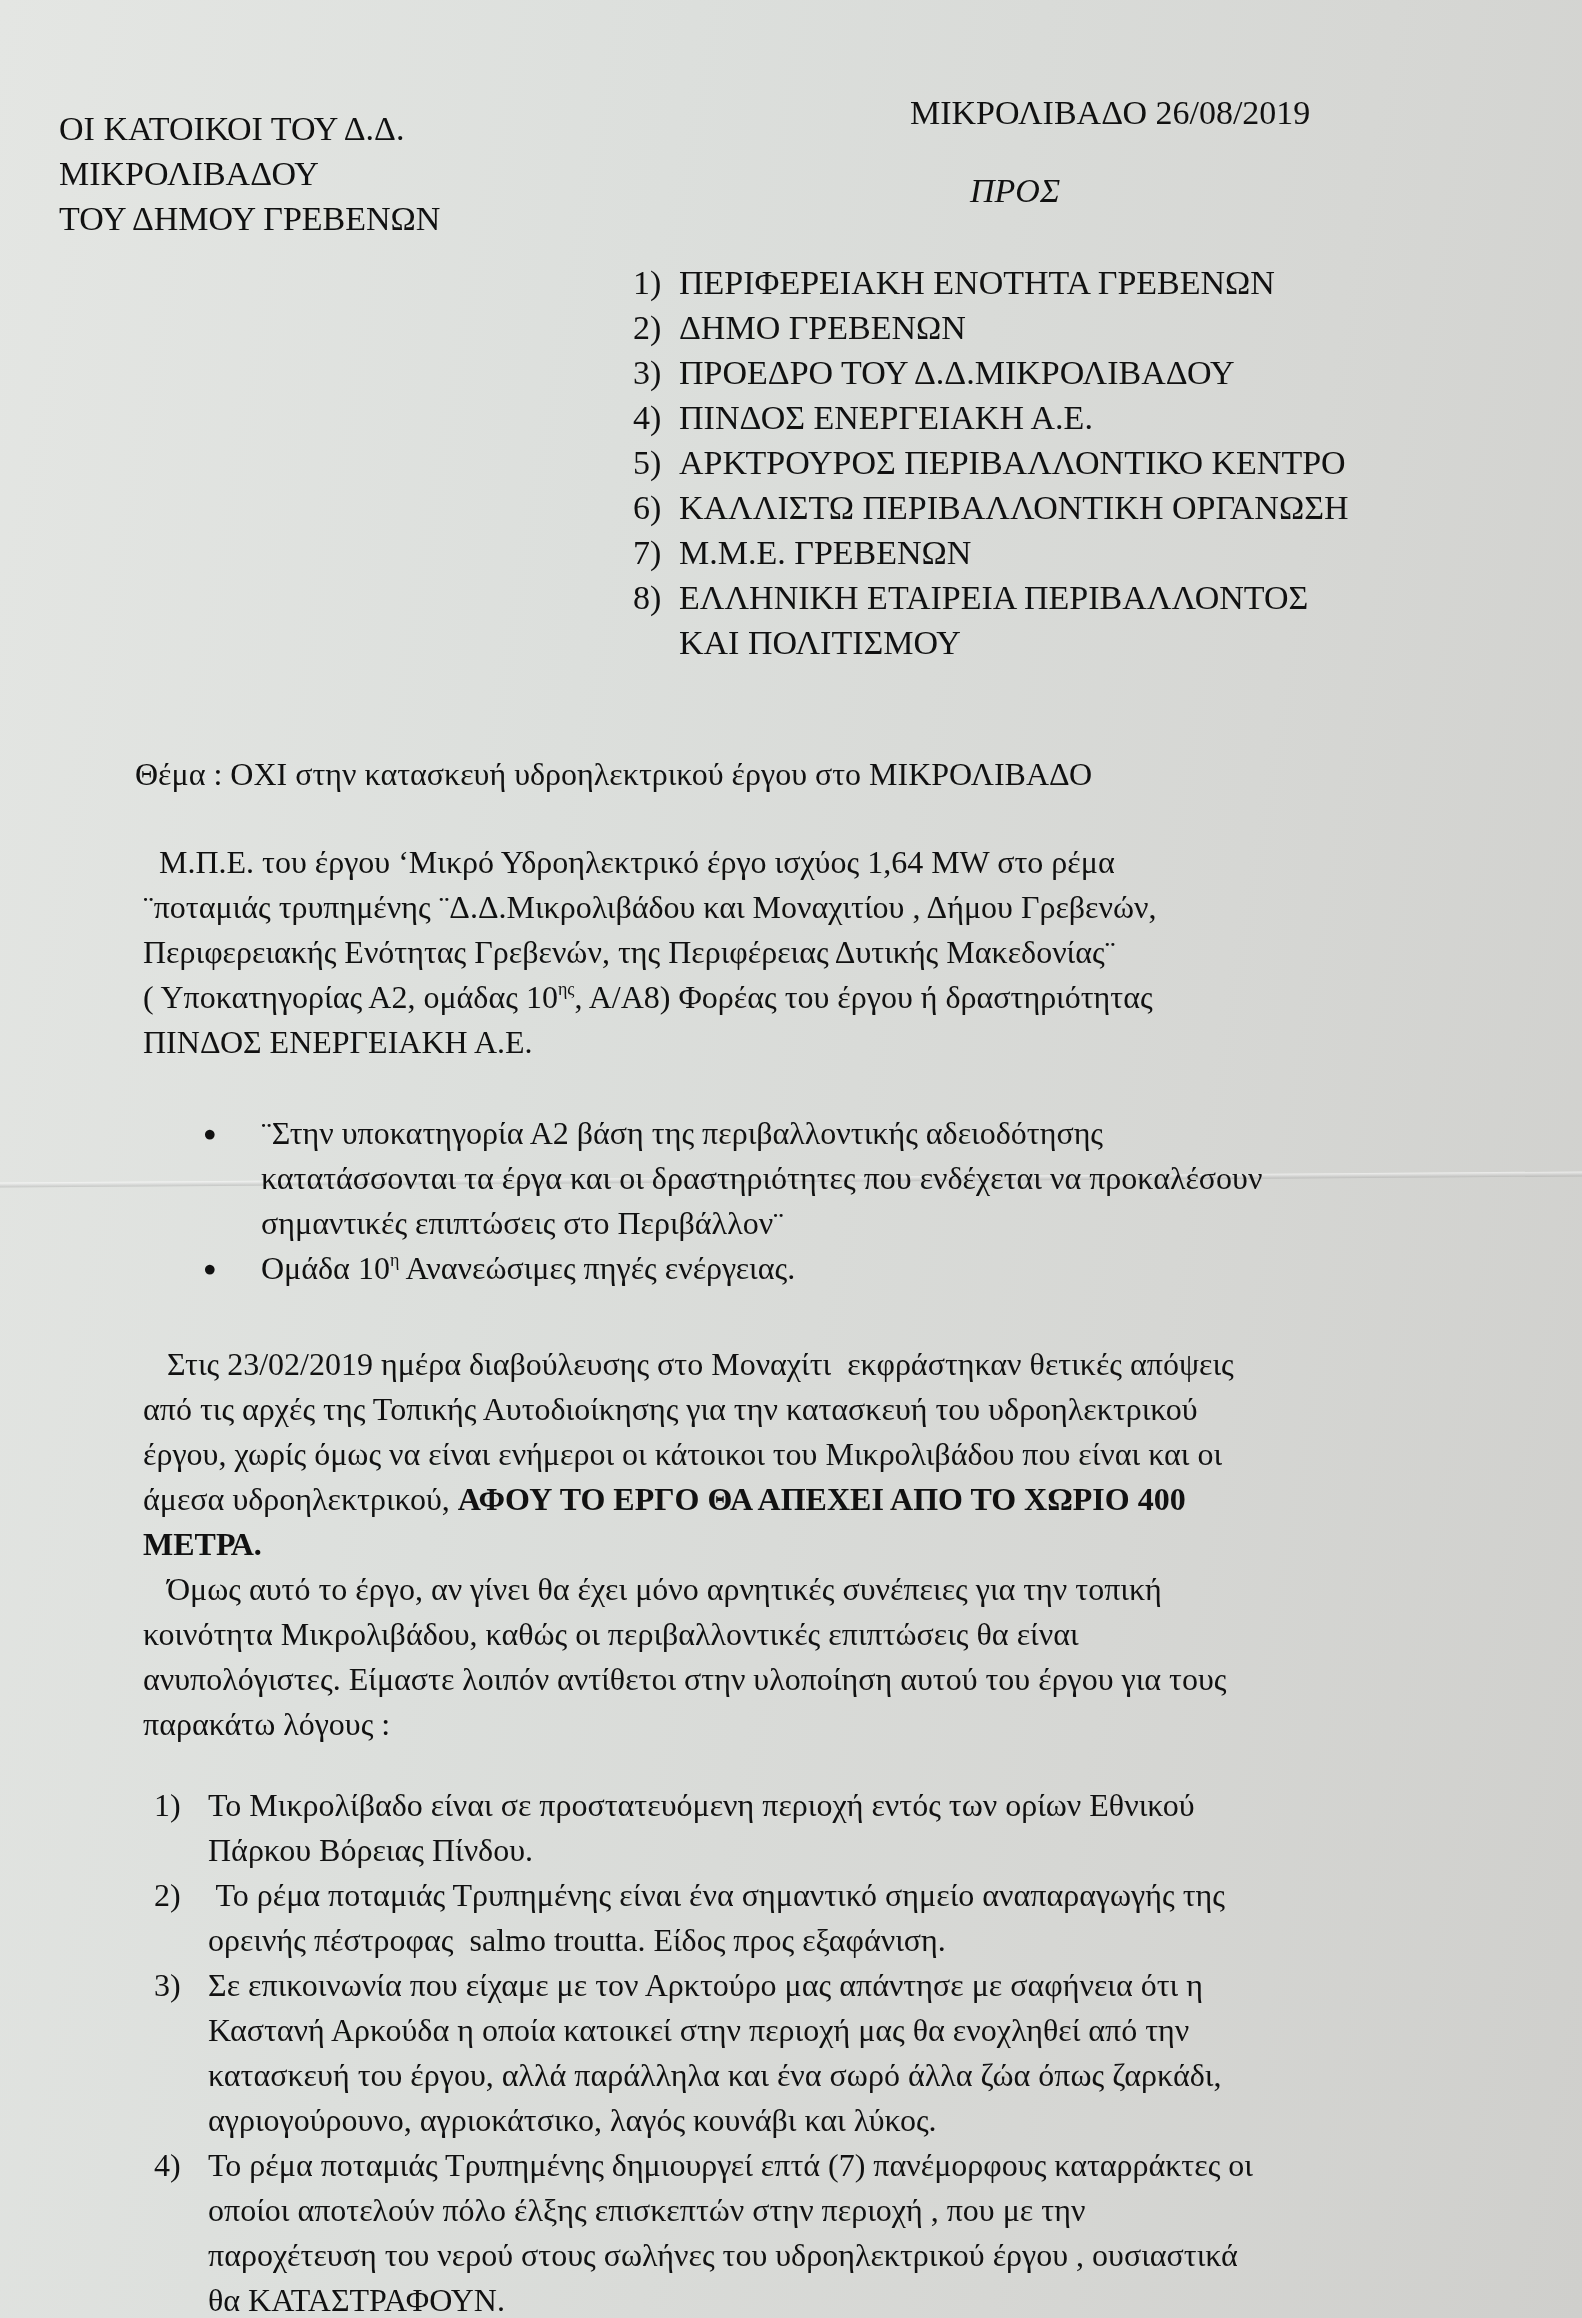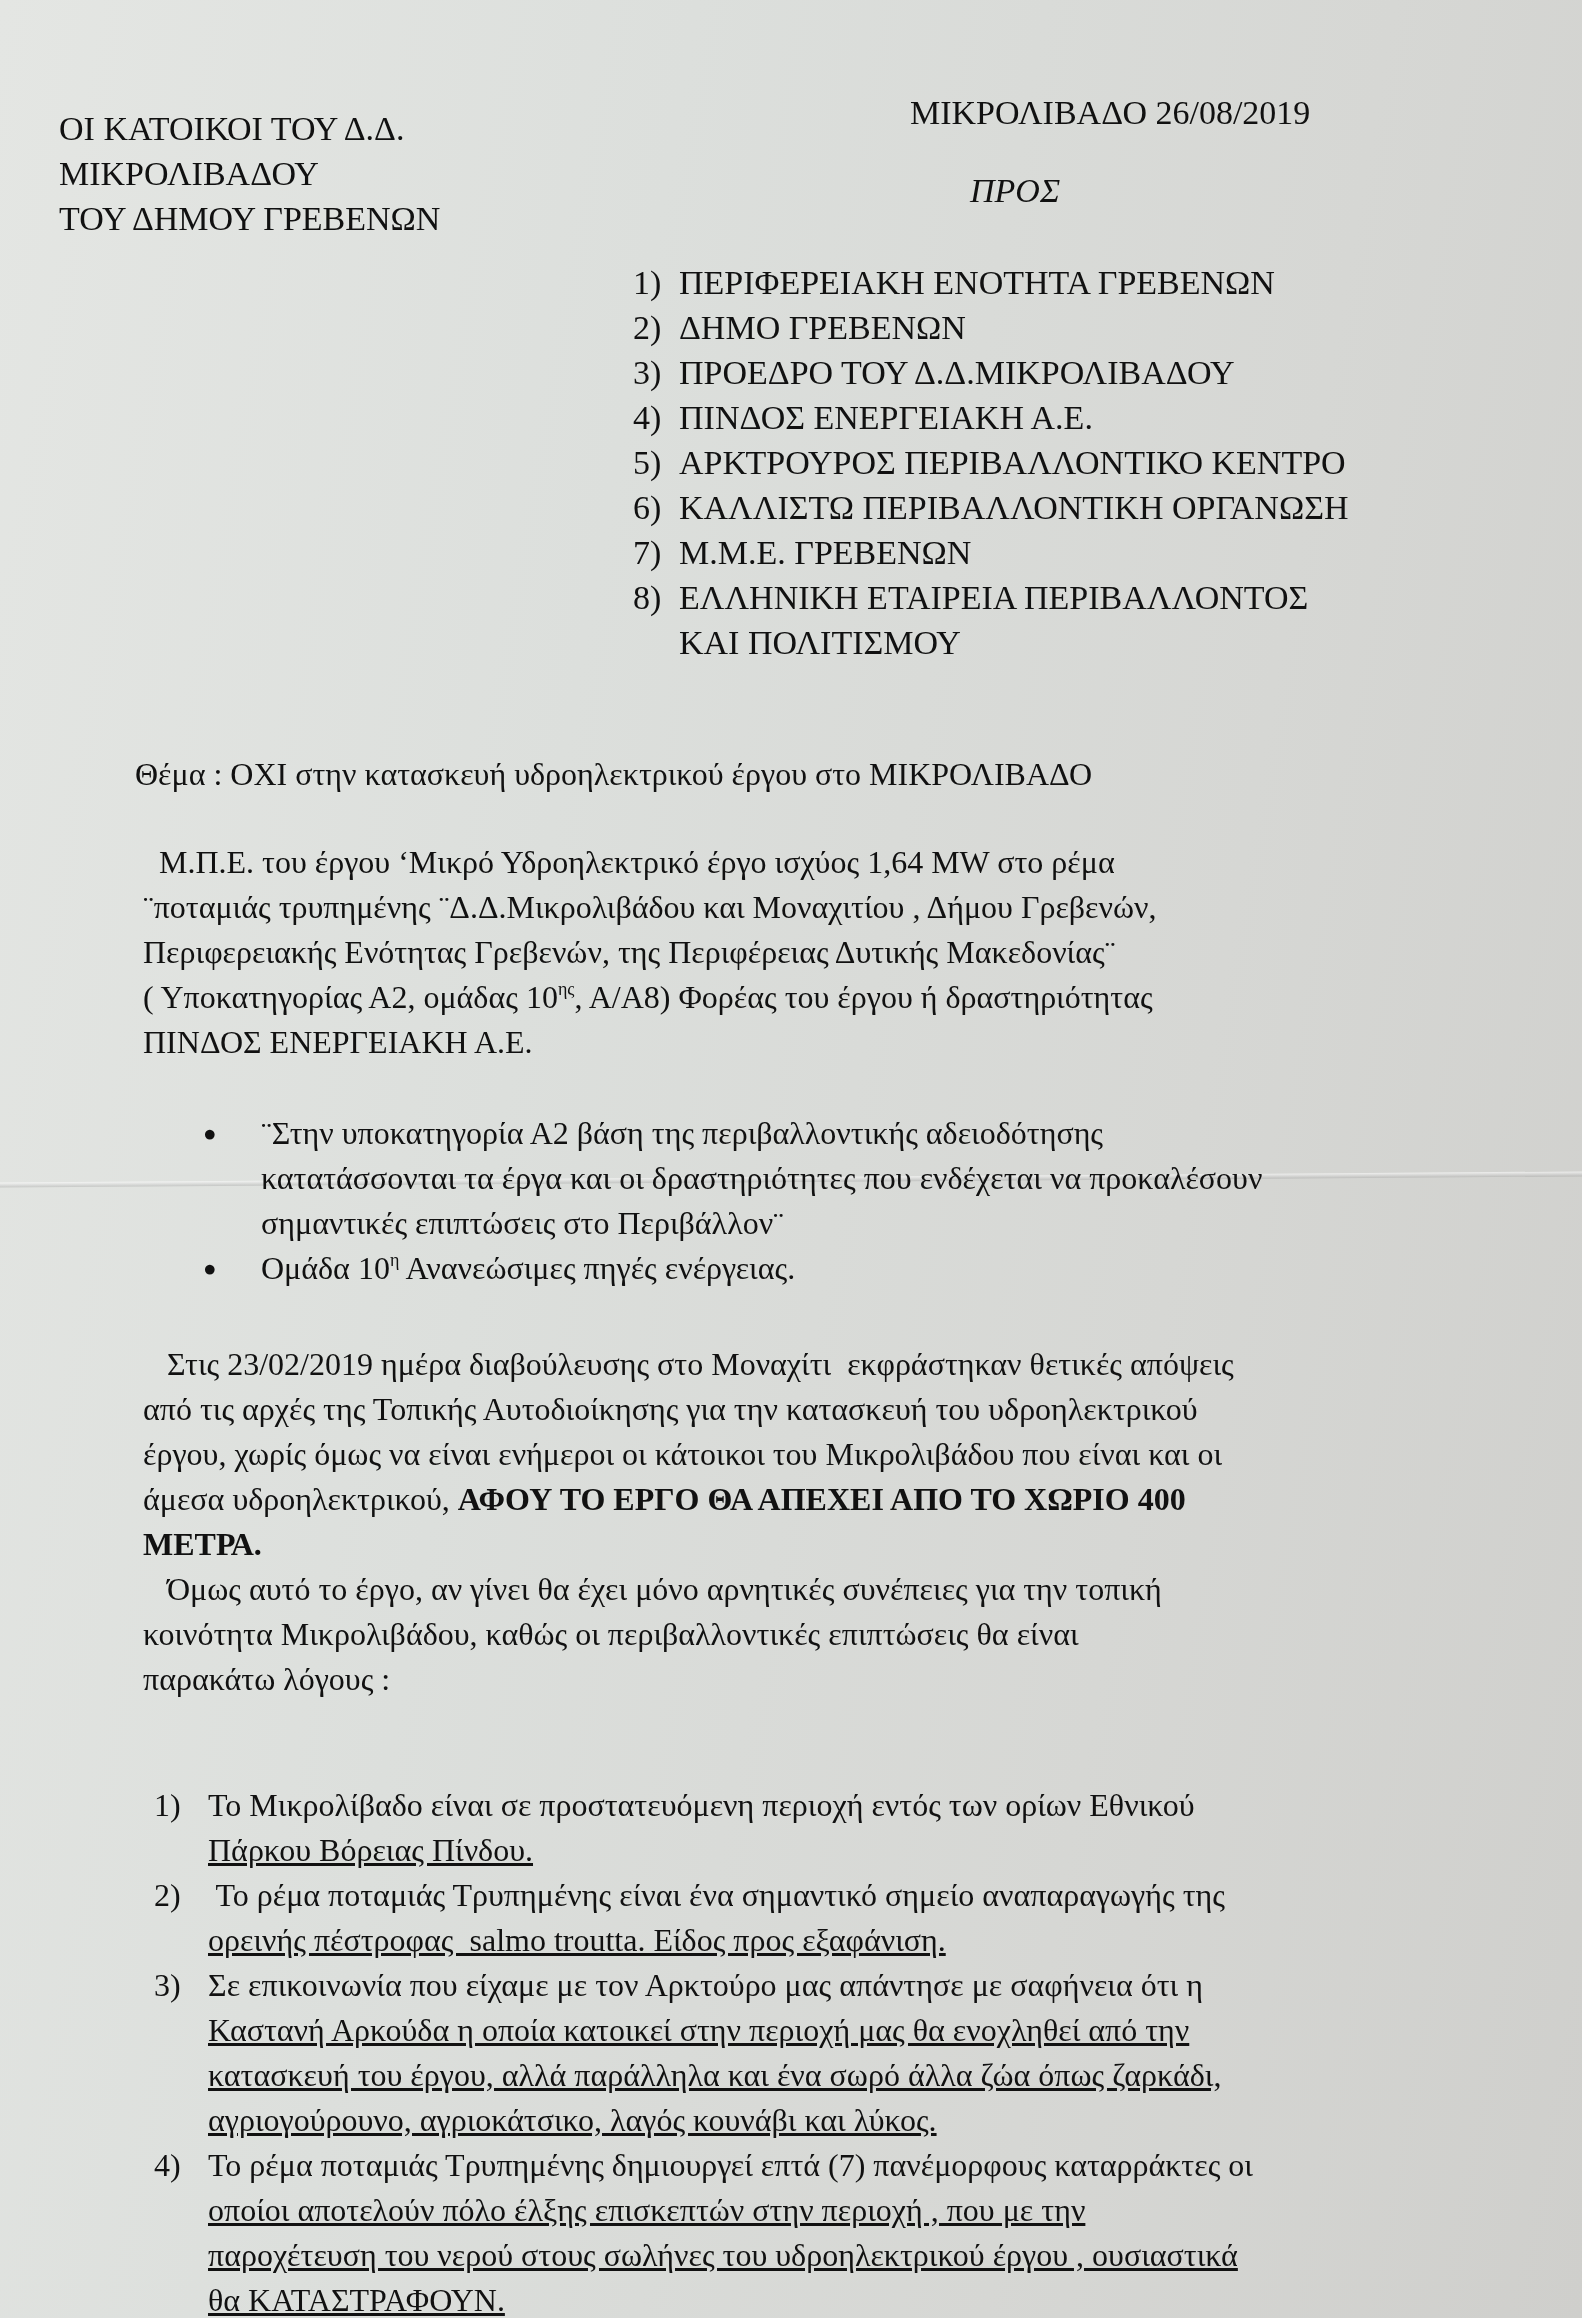--- a/index.html
+++ b/index.html
@@ -29,21 +29,21 @@
     .bullet-row { display: flex; height: 45px; }
     .bullet-dot { width: 58px; font-size: 22.5px; line-height: 45px; }
     .bullet-cont { padding-left: 58px; height: 45px; }
     sup { font-size: 18px; vertical-align: 13.5px; line-height: 0; }
     .para2 { left: 135px; top: 1342px; }
     .para2 .line { height: 45px; }
     .bold { font-weight: bold; }
     .reasons { left: 146px; top: 1783px; }
     .reason-row { display: flex; height: 45px; }
     .reason-num { width: 54px; }
-    .reason-cont { padding-left: 54px; height: 45px; text-decoration: underline; }
+    .reason-cont { padding-left: 54px; height: 45px; }
     .fold {
       position: absolute; left: 0; top: 1177px; width: 1582px; height: 4.5px;
       background: linear-gradient(180deg, rgba(255,255,255,0.6), rgba(150,150,150,0.35));
       transform: rotate(-0.4deg);
     }
   </style>
 </head>
 <body>
 
 <div class="page">
@@ -119,20 +119,21 @@
   </div>
 
   <div class="abs body para2">
     <div class="line" style="white-space:pre">   Στις 23/02/2019 ημέρα διαβούλευσης στο Μοναχίτι  εκφράστηκαν θετικές απόψεις</div>
     <div class="line">από τις αρχές της Τοπικής Αυτοδιοίκησης για την κατασκευή του υδροηλεκτρικού</div>
     <div class="line">έργου, χωρίς όμως να είναι ενήμεροι οι κάτοικοι του Μικρολιβάδου που είναι και οι</div>
     <div class="line"><span>άμεσα υδροηλεκτρικού, </span><span class="bold">ΑΦΟΥ ΤΟ ΕΡΓΟ ΘΑ ΑΠΕΧΕΙ ΑΠΟ ΤΟ ΧΩΡΙΟ 400</span></div>
     <div class="line bold">ΜΕΤΡΑ.</div>
     <div class="line" style="white-space:pre">   Όμως αυτό το έργο, αν γίνει θα έχει μόνο αρνητικές συνέπειες για την τοπική</div>
     <div class="line">κοινότητα Μικρολιβάδου, καθώς οι περιβαλλοντικές επιπτώσεις θα  είναι</div>
+    <div class="line">ανυπολόγιστες. Είμαστε λοιπόν αντίθετοι στην  υλοποίηση αυτού του  έργου για τους</div>
     <div class="line">παρακάτω λόγους :</div>
   </div>
 
   <div class="abs body reasons">
     <div class="reason-row">
         <span class="reason-num">1)</span>
         <span style="white-space:pre">Το Μικρολίβαδο είναι σε προστατευόμενη περιοχή εντός των ορίων Εθνικού</span>
       </div>
     <div class="reason-cont">Πάρκου Βόρειας Πίνδου.</div>
 

